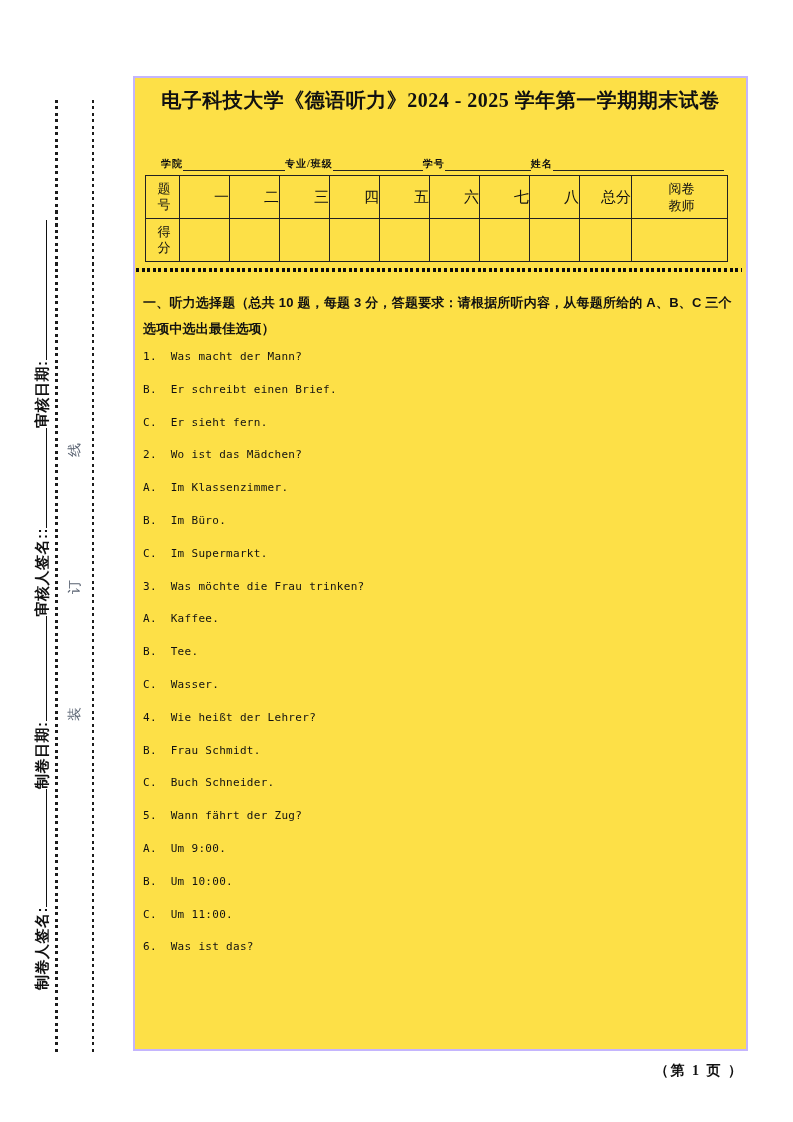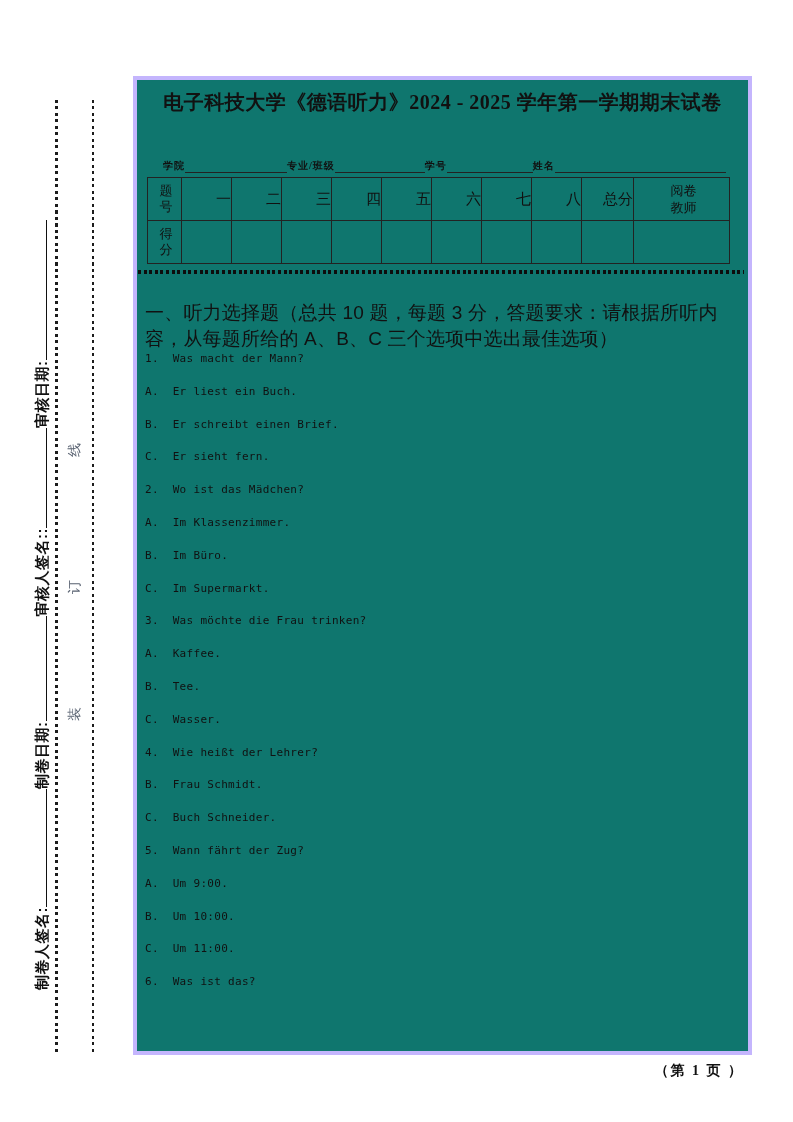--- a/index.html
+++ b/index.html
@@ -16,41 +16,41 @@
   .dotline{position:absolute;top:100px;height:952px;
         background:repeating-linear-gradient(180deg,#1c1c1c 0 3px,transparent 3px 6.5px);}
   .dotline.inner{left:55px;width:2.6px;}
   .dotline.outer{left:92px;width:2px;}
   .bind-char{position:absolute;left:64px;width:20px;height:20px;line-height:20px;
         transform:rotate(-90deg);font-family:"Liberation Sans",sans-serif;
         font-size:14px;color:#5a6372;text-align:center;}
 
   
   .sheet{position:absolute;left:133px;top:76px;width:611px;height:971px;
-        border:4px solid #c4b5fd;background:#0f766e;}
+        border:2px solid #c4b5fd;background:#fde047;}
   .title{position:absolute;top:9px;left:0;width:100%;text-align:center;
         font-size:20px;font-weight:600;letter-spacing:.5px;}
   .info-row{position:absolute;top:63px;left:26px;right:22px;height:30px;
         display:flex;align-items:flex-end;font-size:10px;font-weight:600;letter-spacing:1px;}
   .info-row .blank{display:inline-block;border-bottom:1.4px solid #222;height:20px;}
   .b1{width:102px;} .b2{width:90px;} .b3{width:86px;} .b4{flex:1;}
 
   .score-table{position:absolute;top:97px;left:10px;border-collapse:collapse;
         table-layout:fixed;width:582px;}
   .score-table td{border:1.5px solid #222;height:42px;text-align:right;
         vertical-align:middle;font-size:15px;padding:0;}
   .stack{margin:0 auto;width:16px;font-size:13px;line-height:16px;word-break:break-all;}
   .stack.wide{width:30px;line-height:17px;}
 
   .dotted-sep{position:absolute;top:190px;left:1px;width:606px;height:3.6px;
         background:repeating-linear-gradient(90deg,#0d0d0d 0 3px,transparent 3px 5.6px);}
 
-  .instructions{position:absolute;top:220px;left:8px;width:592px;
-        font-family:"Liberation Sans",sans-serif;font-weight:400;
-        font-size:19px;line-height:26px;letter-spacing:.2px;}
+  .instructions{position:absolute;top:212px;left:8px;width:592px;
+        font-family:"Liberation Sans",sans-serif;font-weight:700;
+        font-size:13px;line-height:26px;letter-spacing:.2px;}
 
   .questions{position:absolute;top:263px;left:8px;width:595px;
         font-family:"DejaVu Sans Mono",monospace;font-size:11px;letter-spacing:.3px;}
   .qline{height:32.8px;line-height:32.8px;white-space:pre;}
 
   .footer{position:absolute;left:133px;top:1062px;width:611px;text-align:right;
         font-size:14px;font-weight:700;letter-spacing:2px;}
 </style>
 </head>
 <body>
@@ -130,21 +130,20 @@
       </tr>
     </tbody>
       </table>
 
     <div class="dotted-sep"></div>
 
     <div class="instructions">一、听力选择题（总共 10 题，每题 3 分，答题要求：请根据所听内容，从每题所给的 A、B、C 三个选项中选出最佳选项）</div>
 
     <div class="questions">
       <div class="qline">1.  Was macht der Mann?</div>
-      <div class="qline">A.  Er liest ein Buch.</div>
       <div class="qline">B.  Er schreibt einen Brief.</div>
       <div class="qline">C.  Er sieht fern.</div>
       <div class="qline">2.  Wo ist das Mädchen?</div>
       <div class="qline">A.  Im Klassenzimmer.</div>
       <div class="qline">B.  Im Büro.</div>
       <div class="qline">C.  Im Supermarkt.</div>
       <div class="qline">3.  Was möchte die Frau trinken?</div>
       <div class="qline">A.  Kaffee.</div>
       <div class="qline">B.  Tee.</div>
       <div class="qline">C.  Wasser.</div>

